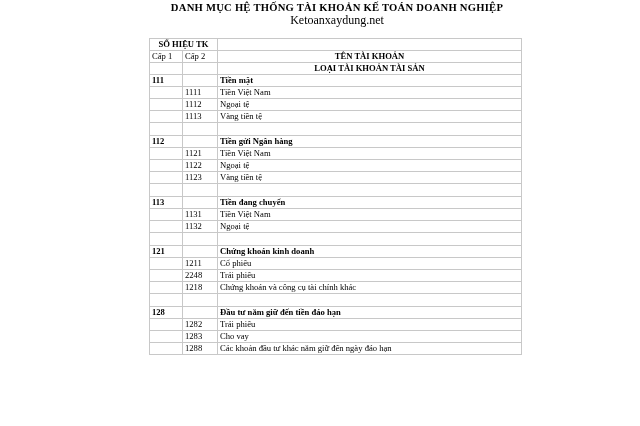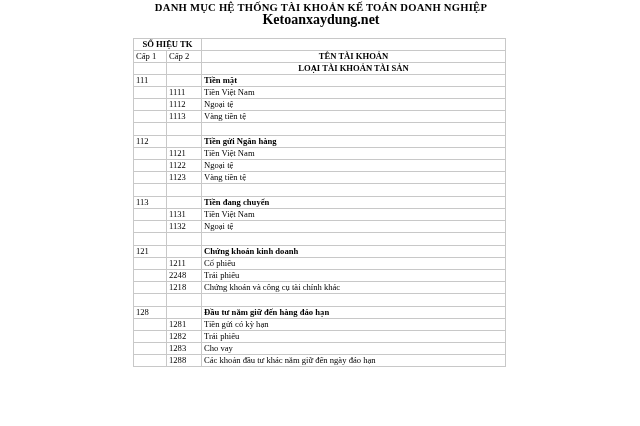--- a/index.html
+++ b/index.html
@@ -21,21 +21,21 @@
     position: absolute;
     left: 133px;
     top: 88px;
     width: 1px;
     height: 80px;
     background: #d9d9d9;
   }
 
   .page {
     position: absolute;
-    left: 0;
+    left: 16px;
     top: 0;
     width: 516px;
   }
 
   .titleblock {
     width: 376px;
     margin: 0 auto 0 133px;
     text-align: center;
     padding-top: 1px;
   }
@@ -46,22 +46,22 @@
     line-height: 13px;
     white-space: nowrap;
   }
   .doc-subtitle {
     font-size: 8.4px;
     font-style: italic;
     line-height: 11px;
     white-space: nowrap;
   }
   .doc-watermark {
-    font-size: 14px;
-    font-weight: bold;
+    font-size: 12px;
+    font-weight: normal;
     line-height: 12px;
     white-space: nowrap;
   }
 
   table.acct {
     position: absolute;
     left: 133px;
     top: 38px;
     width: 372px;
     border-collapse: collapse;
@@ -103,21 +103,21 @@
   }
   .hdr-loai {
     text-align: center;
     font-weight: bold;
     font-size: 10.2px;
     height: 14px;
   }
   .blankcell { height: 12px; }
 
   td.code1 {
-    font-weight: normal;
+    font-weight: bold;
     font-size: 9.4px;
     text-align: left;
     padding-left: 2px;
   }
   td.code2 {
     font-size: 8.8px;
     text-align: left;
     padding-left: 3px;
   }
   td.name-bold {
@@ -255,26 +255,21 @@
           <td class="name">Chứng khoán và công cụ tài chính khác</td>
         </tr>
         <tr class="spacer">
           <td class="code1"></td>
           <td class="code2"></td>
           <td class="name"></td>
         </tr>
         <tr>
           <td class="code1">128</td>
           <td class="code2"></td>
-          <td class="name-bold">Đầu tư nắm giữ đến hàng đáo hạn</td>
-        </tr>
-        <tr>
-          <td class="code1"></td>
-          <td class="code2">1281</td>
-          <td class="name">Tiền gửi có kỳ hạn</td>
+          <td class="name-bold">Đầu tư nắm giữ đến tiền đáo hạn</td>
         </tr>
         <tr>
           <td class="code1"></td>
           <td class="code2">1282</td>
           <td class="name">Trái phiếu</td>
         </tr>
         <tr>
           <td class="code1"></td>
           <td class="code2">1283</td>
           <td class="name">Cho vay</td>

